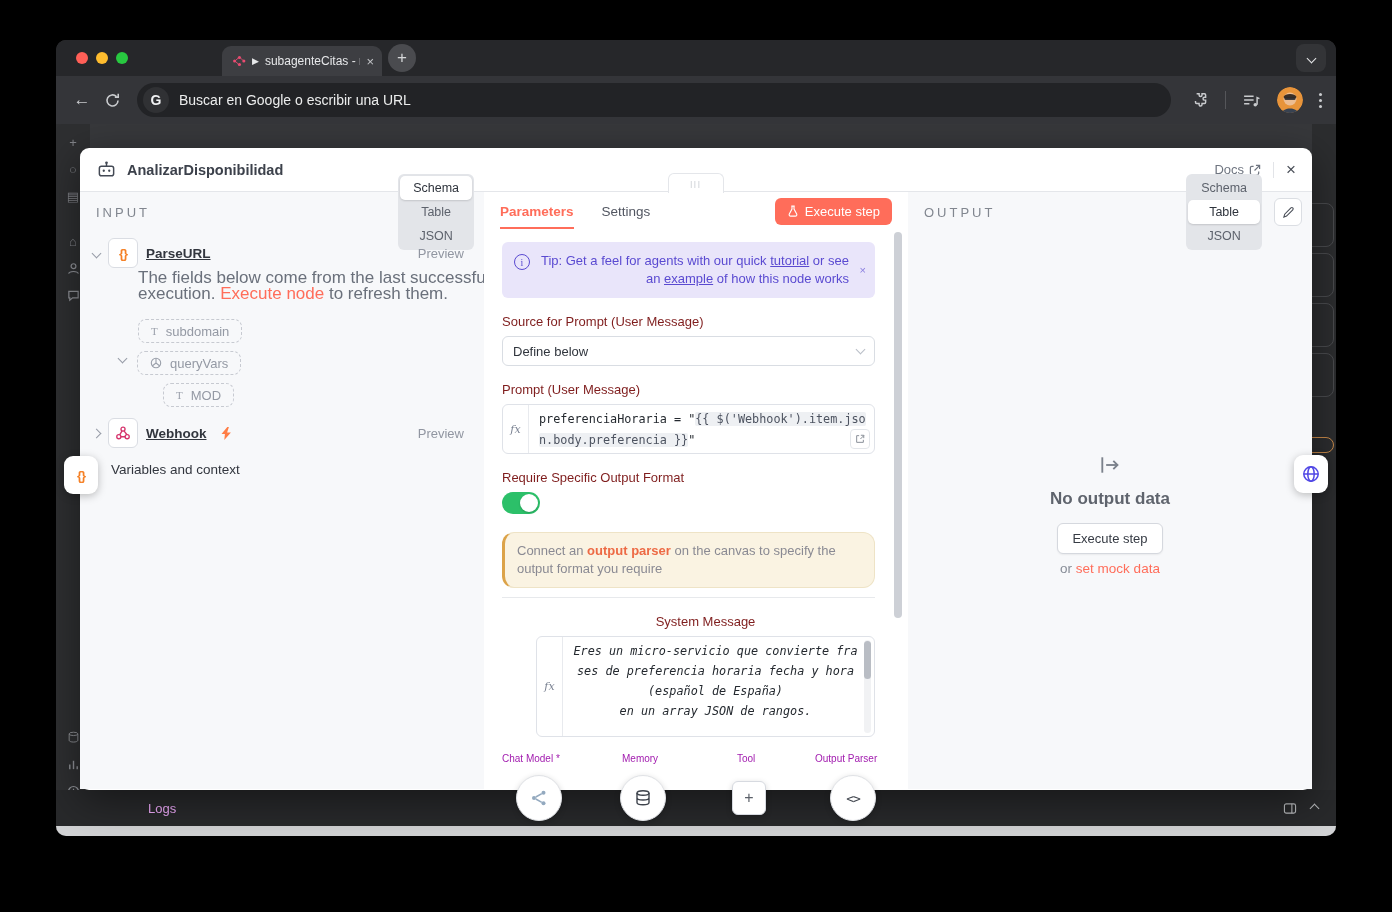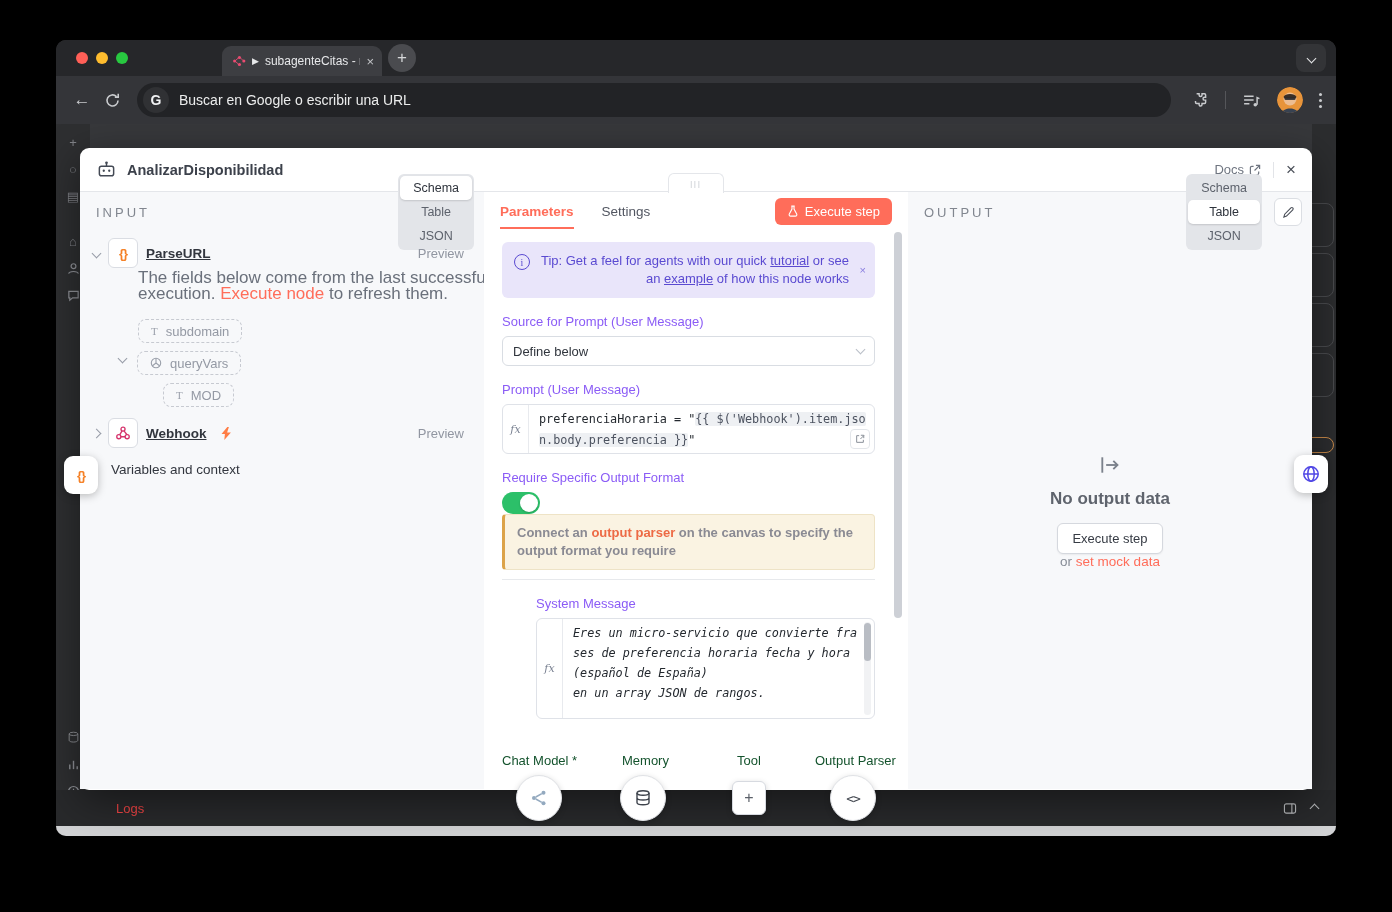--- a/index.html
+++ b/index.html
@@ -32,21 +32,21 @@
   .app { position:relative; height:712px; background:#37383b; overflow:hidden; }
   .side-rail { position:absolute; left:0; top:0; width:34px; height:712px; background:#2e2f31; display:flex; flex-direction:column; align-items:center; padding-top:12px; gap:14px; }
   .rail-icon { color:#909298; font-size:13px; line-height:1; opacity:.85; }
   .rail-spacer { flex:1; }
   .right-rail { position:absolute; right:0; top:0; width:24px; height:666px; background:#2c2d2f; }
   .node-ghost { position:absolute; left:-12px; width:34px; height:44px; border:1.5px solid #4a4b4e; border-radius:8px; }
   .node-ghost.orange { border-color:#c98a4a; height:16px; }
 
   
   .logs-bar { position:absolute; left:0; top:666px; width:1280px; height:36px; background:#28292b; display:flex; align-items:center; z-index:1; }
-  .logs-label { color:#ef4444; font-size:13px; margin-left:60px; }
+  .logs-label { color:#f0abfc; font-size:13px; margin-left:92px; }
   .logs-right { margin-left:auto; margin-right:18px; display:flex; align-items:center; gap:14px; }
   .chev { display:inline-block; width:7px; height:7px; border-right:1.6px solid #969ba6; border-bottom:1.6px solid #969ba6; }
   .chev.down { transform:rotate(45deg); }
   .chev.right { transform:rotate(-45deg); }
   .chev.up-light { transform:rotate(-135deg); border-color:#b9bbbe; }
   .bottombar { position:absolute; left:0; top:702px; width:1280px; height:10px; background:#d2d3d5; }
 
   
   .float-btn { position:absolute; width:34px; height:38px; background:#fff; border-radius:9px; box-shadow:0 2px 8px rgba(0,0,0,.25); display:flex; align-items:center; justify-content:center; z-index:6; }
   .braces { color:#f58025; font-weight:bold; font-size:13px; letter-spacing:-1px; }
@@ -88,48 +88,48 @@
   .ptab.active::after { content:""; position:absolute; left:0; right:0; bottom:-1px; height:2px; background:#ff6d5a; }
   .ptab.idle { color:#525661; }
   .exec-btn { margin-left:auto; background:#ff6d5a; color:#fff; border:none; border-radius:6px; font-family:inherit; font-size:13px; height:27px; padding:0 12px; display:flex; align-items:center; gap:6px; }
   .params-scroll { position:absolute; left:0; top:38px; bottom:0; width:424px; padding:12px 33px 0 18px; }
   .pscrollbar { position:absolute; right:6px; top:40px; width:8px; height:386px; background:#cdd0d6; border-radius:4px; }
   .tip { background:#e9e5fa; border-radius:6px; padding:10px 26px 10px 12px; display:flex; gap:10px; position:relative; }
   .tip-text { color:#5a4ad1; font-size:13px; line-height:18px;text-align:right; }
   .tip-text a { color:#5a4ad1; text-decoration:underline; }
   .tip-close { position:absolute; right:9px; top:50%; transform:translateY(-50%); color:#8a7fe0; font-size:11px; }
   .info-ic { width:16px; height:16px; border:1.3px solid #5a4ad1; border-radius:50%; color:#5a4ad1; font-size:10px; font-family:"Liberation Serif",serif; display:flex; align-items:center; justify-content:center; flex:none; margin-top:2px; }
-  .field-label { font-size:13px; color:#8b5cf6; margin:16px 0 7px; }
+  .field-label { font-size:13px; color:#7f1d1d; margin:16px 0 7px; }
   .select { height:30px; border:1px solid #d9dde3; border-radius:6px; display:flex; align-items:center; padding:0 10px; font-size:13px; color:#30353d; background:#fff; width:100%;gap:41px; }
   .select .chev { margin-left:auto; border-color:#b9bec7; margin-top:-3px; }
   .editor { border:1px solid #dfe2e8; border-radius:6px; display:flex; position:relative; background:#fff; overflow:hidden; }
   .gutter { width:26px; border-right:1px solid #e8eaee; display:flex; align-items:center; justify-content:center; font-family:"DejaVu Serif",serif; font-style:italic; font-size:11px; color:#7a8292; flex:none; }
   .code { font-family:"DejaVu Sans Mono",monospace; font-size:11.8px; line-height:21px; color:#24292f; padding:4px 10px; white-space:pre; overflow:hidden; flex:1; }
   .hl { background:#eef0f3; color:#4d5360; border-radius:2px; }
   .expand-btn { position:absolute; right:4px; bottom:4px; width:20px; height:20px; background:#fff; border:1px solid #e3e6ea; border-radius:4px; display:flex; align-items:center; justify-content:center; }
   .toggle { width:38px; height:22px; border-radius:11px; background:#2cc069; position:relative; margin-top:3px; }
   .toggle .knob { position:absolute; right:2px; top:2px; width:18px; height:18px; border-radius:50%; background:#fff; box-shadow:0 1px 2px rgba(0,0,0,.2); }
-  .warn { background:#faf3e2; border:1px solid #eee3c6; border-left:3px solid #dca349; border-radius:4px; padding:9px 12px; font-size:13px; color:#8a8a93; line-height:18px;font-weight:bold; }
+  .warn { margin-top:18px; background:#faf3e2; border:1px solid #eee3c6; border-left:3px solid #dca349; border-radius:12px; padding:9px 12px; font-size:13px; color:#8a8a93; line-height:18px; }
   .warn b { color:#ed6a45; }
   .options-hr { border:none; border-top:1px solid #e7e9ec; margin-top:9px; }
-  .sys-block { margin-left:34px; }
+  .sys-block { margin-left:34px;text-align:center; }
   .inner-scroll { position:absolute; right:3px; top:3px; bottom:3px; width:7px; background:#f1f2f4; border-radius:4px; }
   .inner-scroll .thumb { position:absolute; top:1px; left:0; width:7px; height:38px; background:#b9bdc4; border-radius:4px; }
   .connectors { position:absolute; left:0; top:0; width:424px; height:100%; pointer-events:none; }
-  .conn-label { position:absolute; top:561px; font-size:13px; color:#14532d; }
+  .conn-label { position:absolute; top:561px; font-size:10px; color:#a21caf; }
   .conn-circle { position:absolute; top:583px; width:46px; height:46px; border-radius:50%; background:#fff; border:1px solid #e0e2e6; box-shadow:0 2px 6px rgba(0,0,0,.18); display:flex; align-items:center; justify-content:center; z-index:4; pointer-events:auto; }
   .conn-square { position:absolute; top:589px; width:34px; height:34px; border-radius:6px; background:#fff; border:1px solid #d7dae0; box-shadow:0 2px 6px rgba(0,0,0,.18); display:flex; align-items:center; justify-content:center; font-size:16px; color:#5b6069; z-index:4; pointer-events:auto; }
   .code-glyph { font-family:"DejaVu Sans Mono",monospace; font-size:13px; color:#3e434c; letter-spacing:-1px; }
 
   .output-panel { width:404px; position:relative; }
   .pencil-btn { width:28px; height:28px; background:#fff; border:1px solid #dbdee3; border-radius:6px; display:flex; align-items:center; justify-content:center; margin-left:12px; }
   .empty { position:absolute; left:0; right:0; top:263px; text-align:center; }
   .empty-title { font-size:17px; font-weight:bold; color:#5f646d; margin-top:10px; }
   .empty-btn { margin-top:14px; background:#fff; border:1px solid #d5d8de; border-radius:6px; font-family:inherit; font-size:13px; color:#363b44; padding:7px 14px; box-shadow:0 1px 2px rgba(0,0,0,.06); }
-  .empty-or { margin-top:0; font-size:13.5px; color:#878d97; }
+  .empty-or { margin-top:7px; font-size:13.5px; color:#878d97; }
   .empty-or a { color:#ff6d5a; text-decoration:none; }
 </style>
 </head>
 <body>
 
 <div class="window">
 
   <div class="tabstrip">
     <div class="lights">
       <span class="light red"></span>

